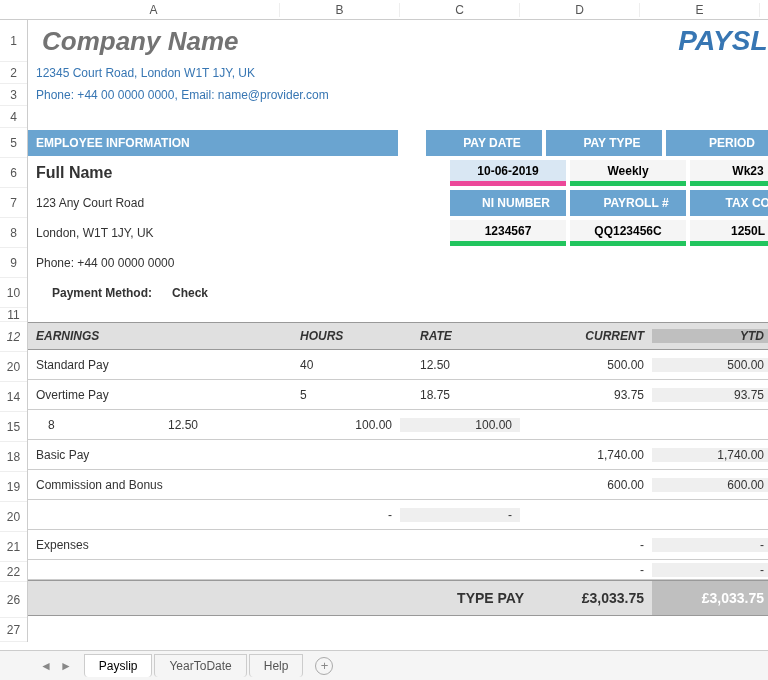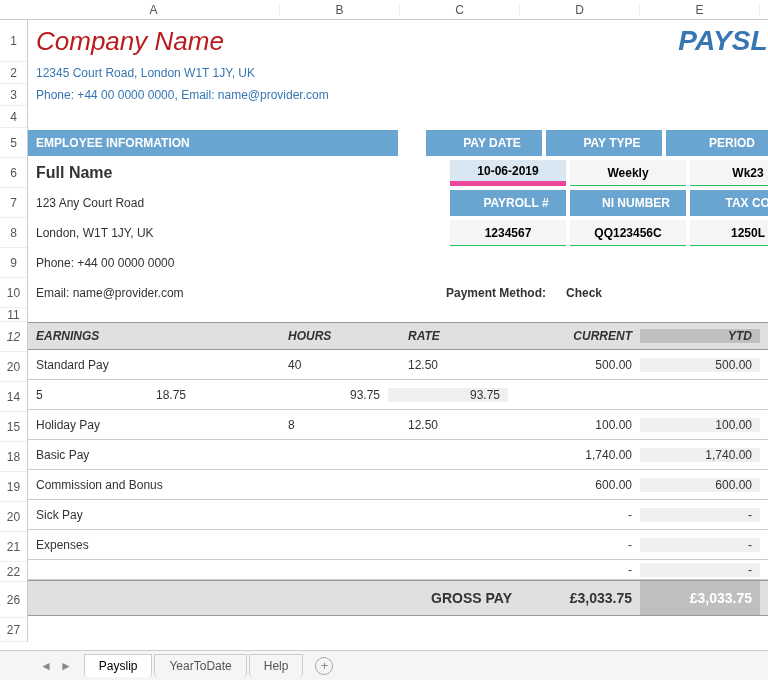--- a/index.html
+++ b/index.html
@@ -81,25 +81,26 @@
     flex: 1;
     display: flex;
     flex-direction: column;
   }
   .row {
     display: flex;
     align-items: center;
   }
 
   .company-name {
-    color: #b91c1c;
+    color: #737373;
     font-size: 26px;
     font-style: italic;
-    font-weight: normal;
+    font-weight: bold;
     padding-left: 8px;
+    margin-left: 6px;
   }
   .payslip-title {
     color: #3776b3;
     font-size: 28px;
     font-style: italic;
     font-weight: bold;
     text-align: right;
     flex: 1;
     padding-right: 12px;
   }
@@ -118,21 +119,21 @@
   .info-box {
     width: 116px;
     height: 26px;
     margin-left: 4px;
     display: flex;
     align-items: center;
     justify-content: center;
     font-weight: bold;
   }
   .info-hdr { background: #6aa4d0; color: #fff; padding-left: 16px; }
-  .info-val { background: #f5f5f5; color: #000; border-bottom: 1px solid #22c55e; }
+  .info-val { background: #f5f5f5; color: #000; border-bottom: 5px solid #22c55e; }
   .info-val-highlight { background: #d9e7f3; color: #000; border-bottom: 5px solid #ec4899; }
   .emp-left { width: 394px; flex-shrink: 0; padding-left: 8px; }
 
   .table-hdr {
     background: #e0e0e0;
     border-top: 1px solid #999;
     border-bottom: 1px solid #999;
     font-weight: bold;
     height: 28px;
     display: flex;
@@ -140,21 +141,21 @@
   }
   .table-hdr .th { padding: 0 8px; }
   .tb-row {
     height: 30px;
     display: flex;
     align-items: center;
     border-bottom: 1px solid #ccc;
   }
   .tb-row .td { padding: 0 8px; }
   .tw-a { width: 252px; }
-  .tw-b { width: 120px; }
+  .tw-b { width: 120px; margin-left: 12px; }
   .tw-c { width: 120px; }
   .tw-d { width: 120px; text-align: right; }
   .tw-e { width: 120px; text-align: right; background: #efefef; }
   .table-hdr .ytd-hdr { background: #bfbfbf; }
 
   .gross-row {
     height: 36px;
     display: flex;
     align-items: center;
     background: #e0e0e0;
@@ -271,36 +272,35 @@
     <div class="row r6">
       <div class="emp-left" style="font-weight:bold;font-size:16px">Full Name</div>
       <div style="width:24px"></div>
       <div class="info-box info-val-highlight">10-06-2019</div>
       <div class="info-box info-val">Weekly</div>
       <div class="info-box info-val">Wk23</div>
     </div>
     <div class="row r7">
       <div class="emp-left">123 Any Court Road</div>
       <div style="width:24px"></div>
+      <div class="info-box info-hdr">NI NUMBER</div>
       <div class="info-box info-hdr">PAYROLL #</div>
-      <div class="info-box info-hdr">NI NUMBER</div>
       <div class="info-box info-hdr">TAX CODE</div>
     </div>
     <div class="row r8">
       <div class="emp-left">London, W1T 1JY, UK</div>
       <div style="width:24px"></div>
       <div class="info-box info-val">1234567</div>
       <div class="info-box info-val">QQ123456C</div>
       <div class="info-box info-val">1250L</div>
     </div>
     <div class="row r9">
         <div class="emp-left">Phone: +44 00 0000 0000</div>
       </div>
     <div class="row r10">
-      <div class="emp-left">Email: name@provider.com</div>
       <div style="width:24px"></div>
       <div style="width:120px;font-weight:bold">Payment Method:</div>
       <div style="width:120px;font-weight:bold">Check</div>
     </div>
     <div class="row r11"></div>
 
     <div class="table-hdr r12">
       <div class="th tw-a">EARNINGS</div>
       <div class="th tw-b">HOURS</div>
       <div class="th tw-c">RATE</div>
@@ -309,48 +309,47 @@
     </div>
 
     <div class="tb-row">
       <div class="td tw-a">Standard Pay</div>
       <div class="td tw-b">40</div>
       <div class="td tw-c">12.50</div>
       <div class="td tw-d">500.00</div>
       <div class="td tw-e">500.00</div>
     </div>
     <div class="tb-row">
+      <div class="td tw-a">Overtime Pay</div>
       <div class="td tw-b">5</div>
       <div class="td tw-c">18.75</div>
       <div class="td tw-d">93.75</div>
       <div class="td tw-e">93.75</div>
     </div>
     <div class="tb-row">
-      <div class="td tw-a">Holiday Pay</div>
       <div class="td tw-b">8</div>
       <div class="td tw-c">12.50</div>
       <div class="td tw-d">100.00</div>
       <div class="td tw-e">100.00</div>
     </div>
     <div class="tb-row">
       <div class="td tw-a">Basic Pay</div>
       <div class="td tw-b"></div>
       <div class="td tw-c"></div>
       <div class="td tw-d">1,740.00</div>
       <div class="td tw-e">1,740.00</div>
     </div>
     <div class="tb-row">
       <div class="td tw-a">Commission and Bonus</div>
       <div class="td tw-b"></div>
       <div class="td tw-c"></div>
       <div class="td tw-d">600.00</div>
       <div class="td tw-e">600.00</div>
     </div>
     <div class="tb-row">
-      <div class="td tw-a">Sick Pay</div>
       <div class="td tw-b"></div>
       <div class="td tw-c"></div>
       <div class="td tw-d">-</div>
       <div class="td tw-e">-</div>
     </div>
     <div class="tb-row">
       <div class="td tw-a">Expenses</div>
       <div class="td tw-b"></div>
       <div class="td tw-c"></div>
       <div class="td tw-d">-</div>
@@ -360,21 +359,21 @@
       <div class="td tw-a"></div>
       <div class="td tw-b"></div>
       <div class="td tw-c"></div>
       <div class="td tw-d">-</div>
       <div class="td tw-e">-</div>
     </div>
 
     <div class="gross-row">
       <div class="td tw-a"></div>
       <div class="td tw-b"></div>
-      <div class="td tw-c" style="text-align:right;font-size:14px">GROSS PAY</div>
+      <div class="td tw-c" style="text-align:right;font-size:14px">TYPE PAY</div>
       <div class="td tw-d" style="font-size:14px">£3,033.75</div>
       <div class="td tw-e ytd-gross" style="font-size:14px">£3,033.75</div>
     </div>
     <div class="row r27"></div>
   </div>
 </div>
 
 <div class="sheet-tabs">
   <div class="nav-arrows">
     <span>◄</span>

